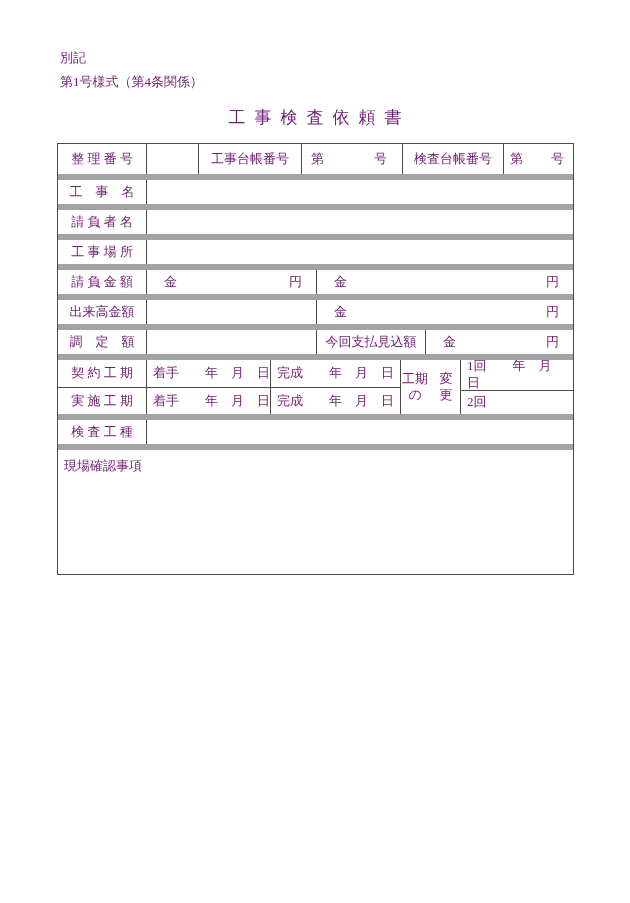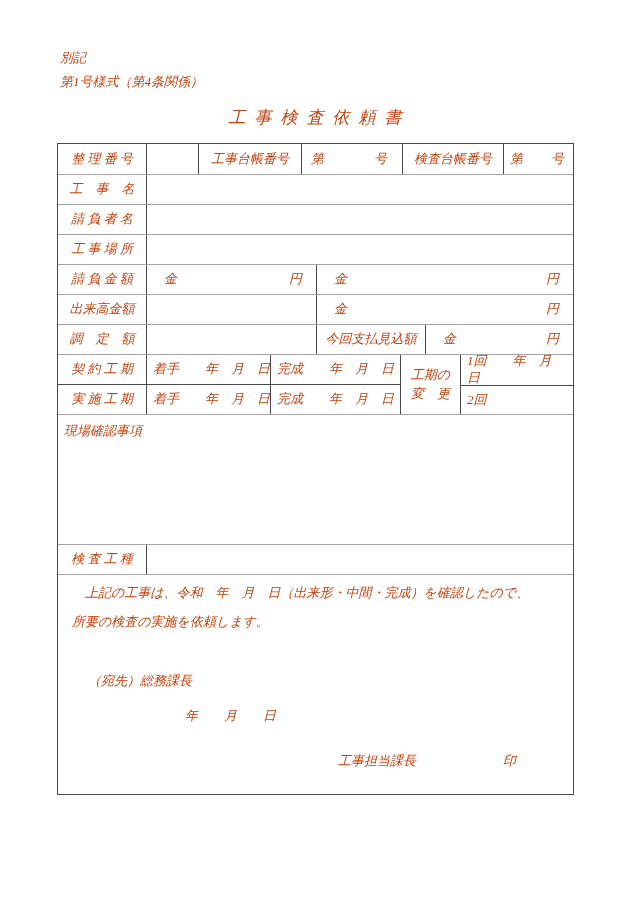--- a/index.html
+++ b/index.html
@@ -1,34 +1,34 @@
 <!DOCTYPE html>
 <html lang="ja"><head>
 <meta charset="utf-8">
 <style>
   * { margin:0; padding:0; box-sizing:border-box; }
   html,body { background:#e8e8e8; }
   .page {
     position:relative; width:630px; height:903px; background:#ffffff;
     font-family:"Liberation Serif","DejaVu Serif",serif;
-    color:#c2410c; font-size:13px; line-height:1.3;
-    margin:0 auto; overflow:hidden;font-style:italic;
+    color:#701a75; font-size:13px; line-height:1.3;
+    margin:0 auto; overflow:hidden;
   }
   .annotation { position:absolute; left:60px; top:50px; }
   .form-no   { position:absolute; left:60px; top:74px; }
   .doc-title {
     position:absolute; left:57px; top:107px; width:516px;
     text-align:center; font-size:17px;
     letter-spacing:9px; text-indent:9px;
   }
   .tbl {
     position:absolute; left:57px; top:143px; width:517px;
     border:1px solid #4a4a4a;
   }
-  .row { display:flex; height:30px; border-top:1px solid #a3a3a3; }
+  .row { display:flex; height:30px; border-top:6px solid #a3a3a3; }
   .row:first-child { border-top:none; }
   .cell {
     display:flex; align-items:center; height:100%;
     border-left:1px solid #4a4a4a; overflow:hidden; flex:none;
   }
   .cell:first-child, .subrow .cell:first-child { border-left:none; }
   .grow { flex:1 1 auto; }
   .c    { justify-content:center; }
   .w88  { width:88px; }  .w52  { width:52px; }  .w103 { width:103px; }
   .w101 { width:101px; } .w170 { width:170px; } .w109 { width:109px; }
@@ -38,21 +38,21 @@
   .money  { justify-content:space-between; padding:0 14px 0 17px; }
   .padl   { padding-left:6px; }
   .krow   { height:60px; }
   .kgroup { display:flex; flex-direction:column; flex:none; }
   .kgroup.left  { width:342px; }
   .kgroup.right { flex:1 1 auto; border-left:1px solid #4a4a4a; }
   .subrow { display:flex; height:30px; }
   .subrow + .subrow { border-top:1px solid #4a4a4a; }
   .kgroup.right .subrow .cell { border-left:none; width:100%; }
   .merged {
-    flex-direction:column; justify-content:center; gap:3px;
+    flex-direction:row; justify-content:center; gap:3px;
     text-align:center; line-height:1.25;
   }
   .tall130 { height:130px; }
   .tall130 .cell { align-items:flex-start; padding:8px 6px; width:100%; }
   .bottom-block { height:220px; display:block; }
   .bottom-inner { padding-top:10px; }
   .p1 { margin-left:14px; text-indent:1em; }
   .p2 { margin-left:14px; margin-top:12px; }
   .addressee { margin-left:30px; margin-top:42px; }
   .date-line { margin-left:127px; margin-top:18px; }
@@ -151,38 +151,26 @@
       <div class="kgroup right">
         <div class="subrow">
           <div class="cell padl">1回　　年　月　日</div>
         </div>
         <div class="subrow">
           <div class="cell padl">2回</div>
         </div>
       </div>
     </div>
 
+    <div class="row">
+      <div class="cell c w88">検 査 工 種</div>
+      <div class="cell grow"></div>
+    </div>
+
     <div class="row tall130">
       <div class="cell">
         <span>現場確認事項</span>
       </div>
     </div>
 
-    <div class="row">
-      <div class="cell c w88">検 査 工 種</div>
-      <div class="cell grow"></div>
-    </div>
-
-    <div class="row bottom-block">
-      <div class="bottom-inner">
-        <div class="p1">上記の工事は、令和　年　月　日（出来形・中間・完成）を確認したので、</div>
-        <div class="p2">所要の検査の実施を依頼します。</div>
-        <div class="addressee">（宛先）総務課長</div>
-        <div class="date-line">年　　月　　日</div>
-        <div class="sign-line">
-          <span>工事担当課長</span>
-          <span>印</span>
-        </div>
-      </div>
-    </div>
 
   </div>
 </div>
 
 </body></html>

